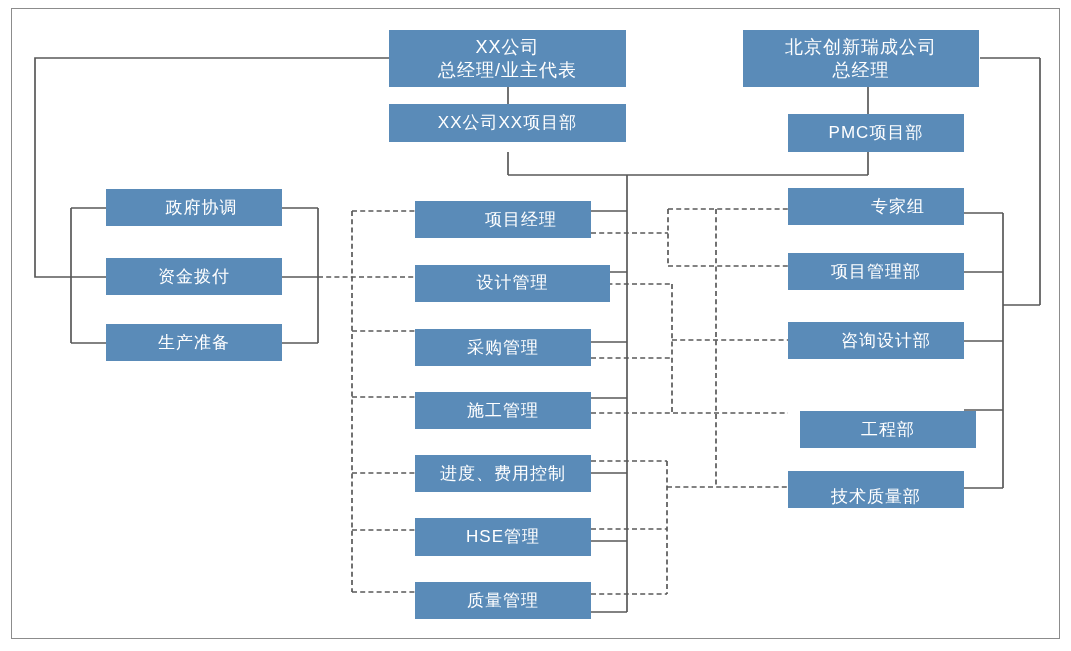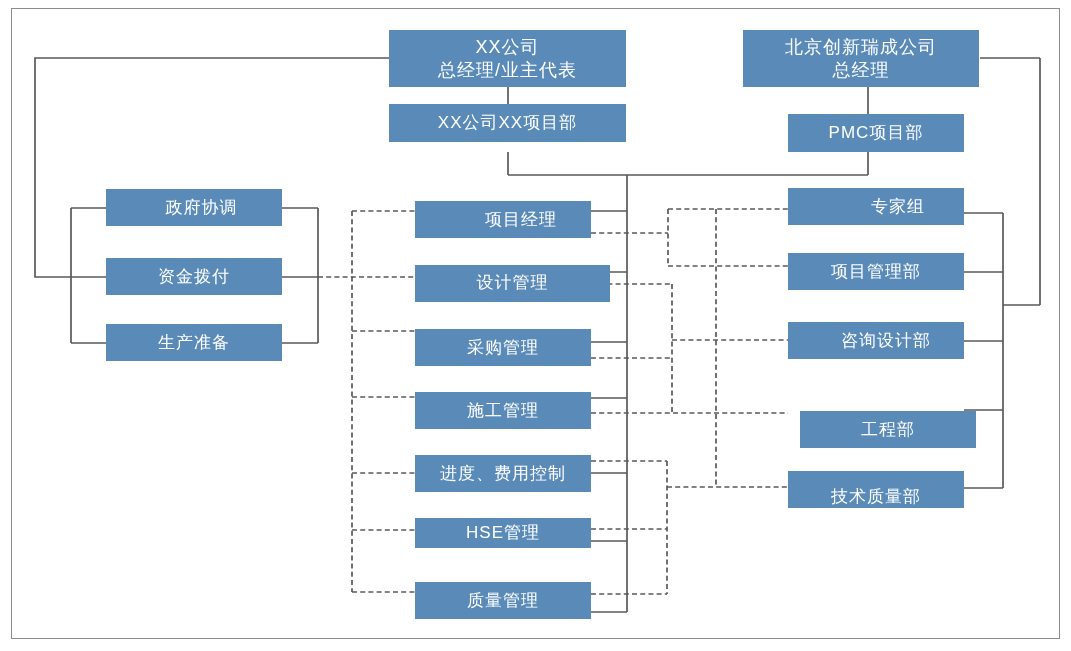--- a/index.html
+++ b/index.html
@@ -151,21 +151,21 @@
   </div>
   <div class="node" style="left:415px; top:329px; width:176px; height:37px;">
     <span>采购管理</span>
   </div>
   <div class="node" style="left:415px; top:392px; width:176px; height:37px;">
     <span>施工管理</span>
   </div>
   <div class="node" style="left:415px; top:455px; width:176px; height:37px;">
     <span>进度、费用控制</span>
   </div>
-  <div class="node" style="left:415px; top:518px; width:176px; height:30px;">
+  <div class="node" style="left:415px; top:518px; width:176px; height:38px;">
     <span>HSE管理</span>
   </div>
   <div class="node" style="left:415px; top:582px; width:176px; height:37px;align-items:center;">
     <span>质量管理</span>
   </div>
 
   <div class="node" style="left:788px; top:188px; width:176px; height:37px;padding-left:44px;">
     <span>专家组</span>
   </div>
   <div class="node" style="left:788px; top:253px; width:176px; height:37px;">

